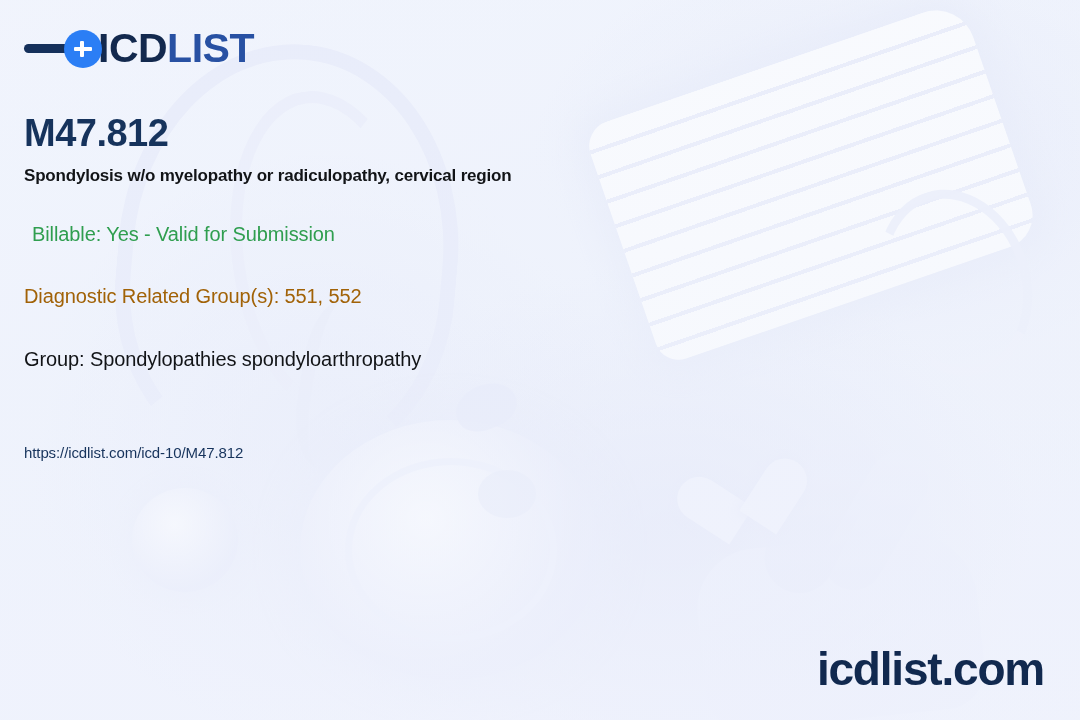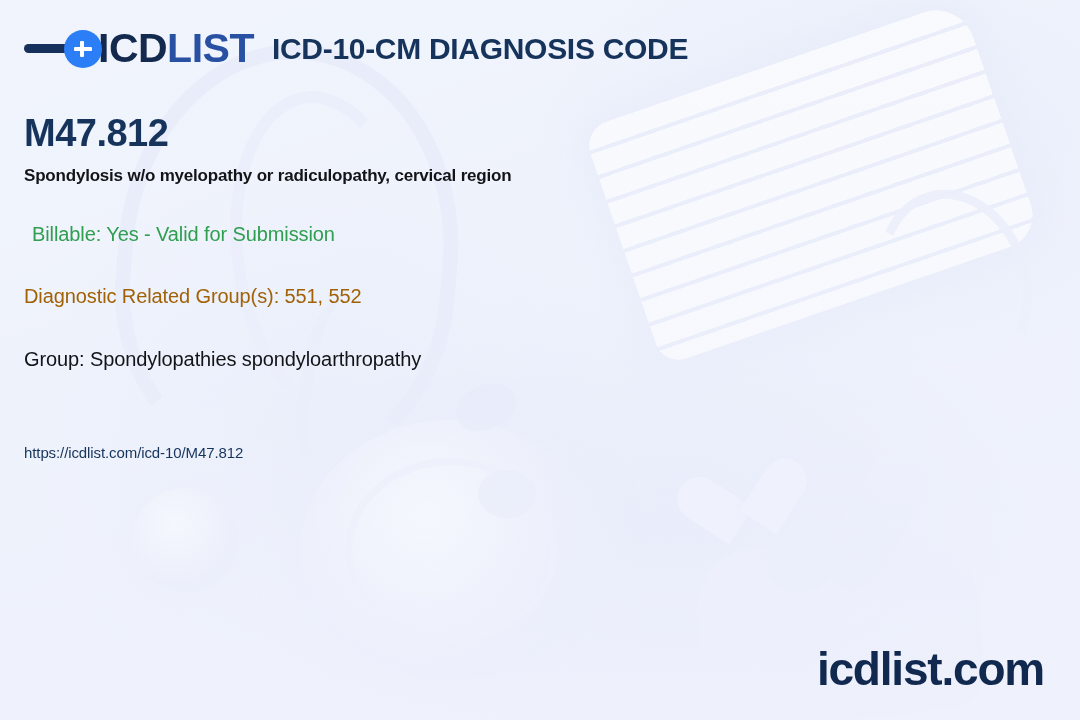--- a/index.html
+++ b/index.html
@@ -176,21 +176,21 @@
   #bg-photo .veil {
     position:absolute; inset:0;
     background:linear-gradient(180deg, rgba(239,243,252,.42) 0%, rgba(239,243,252,.55) 55%, rgba(240,243,253,.72) 100%);
   }
 
   
   #header {
     position:absolute;
     left:24px; top:28px;
     display:flex; align-items:center;
-    gap:18px;
+    gap:26px;
     z-index:5;
   }
   .brand { display:flex; align-items:center; }
   .brand-dash {
     width:46px; height:9px;
     border-radius:5px;
     background:#15305b;
     margin-right:-6px;
   }
   .brand-badge {
@@ -298,21 +298,20 @@
 
   <div id="header">
     <div class="brand">
       <span class="brand-dash"></span>
       <span class="brand-badge">
         <span class="plus-h"></span>
         <span class="plus-v"></span>
       </span>
       <span class="brand-word"><span class="w1">ICD</span><span class="w2">LIST</span></span>
     </div>
-    <div id="header-title">ICD-10-CM DIAGNOSIS CODE</div>
   </div>
 
   <div id="content">
     <div id="code-value">M47.812</div>
     <div id="code-description">Spondylosis w/o myelopathy or radiculopathy, cervical region</div>
     <div id="billable-status">Billable: Yes - Valid for Submission</div>
     <div id="drg-line">Diagnostic Related Group(s): 551, 552</div>
     <div id="tags-line">Group: Spondylopathies spondyloarthropathy</div>
     <div id="source-url">https://icdlist.com/icd-10/M47.812</div>
   </div>

